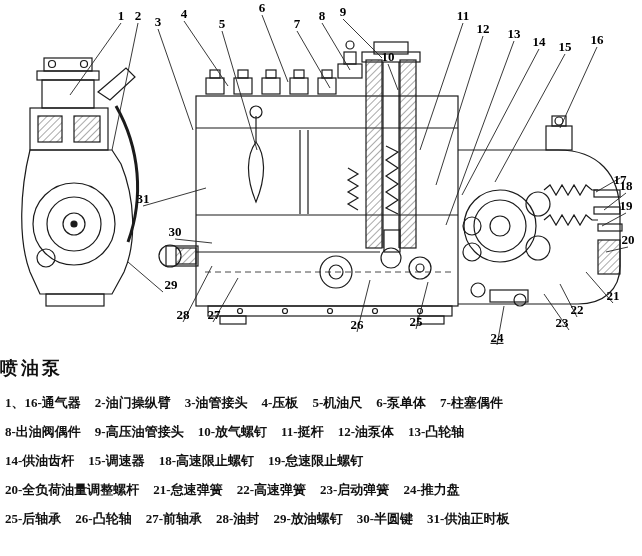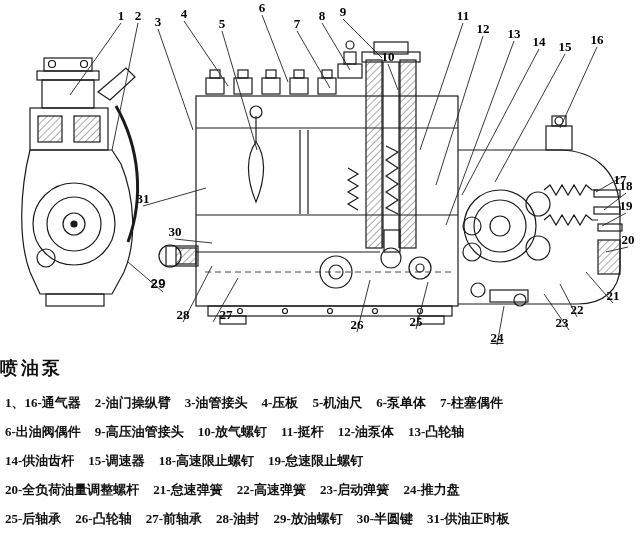--- a/index.html
+++ b/index.html
@@ -198,42 +198,42 @@
         <span class="callout" style="left: 620px; top: 171px; margin-top: 9px;">17</span>
         <span class="callout" style="left: 626px; top: 186px;">18</span>
         <span class="callout" style="left: 626px; top: 206px;">19</span>
         <span class="callout" style="left: 628px; top: 240px;">20</span>
         <span class="callout" style="left: 613px; top: 296px;">21</span>
         <span class="callout" style="left: 577px; top: 310px;">22</span>
         <span class="callout" style="left: 562px; top: 323px;">23</span>
         <span class="callout" style="left: 497px; top: 338px; text-decoration: underline;">24</span>
         <span class="callout" style="left: 416px; top: 322px;">25</span>
         <span class="callout" style="left: 357px; top: 325px;">26</span>
-        <span class="callout" style="left: 226px; top: 315px;">27</span>
+        <span class="callout" style="left: 214px; top: 315px;">27</span>
         <span class="callout" style="left: 183px; top: 315px;">28</span>
-        <span class="callout" style="left: 158px; top: 285px; font-family: Liberation Mono, monospace;">29</span>
+        <span class="callout" style="left: 171px; top: 285px;">29</span>
         <span class="callout" style="left: 175px; top: 232px;">30</span>
         <span class="callout" style="left: 143px; top: 199px;">31</span>
       </div>
   </div>
 
   <div class="title">喷油泵</div>
 
   <div id="legend">
       <div class="legend-row">
         <span class="legend-item">1、16-通气器</span>
         <span class="legend-item">2-油门操纵臂</span>
         <span class="legend-item">3-油管接头</span>
         <span class="legend-item">4-压板</span>
         <span class="legend-item">5-机油尺</span>
         <span class="legend-item">6-泵单体</span>
         <span class="legend-item">7-柱塞偶件</span>
       </div>
       <div class="legend-row">
-        <span class="legend-item">6-出油阀偶件</span>
+        <span class="legend-item">8-出油阀偶件</span>
         <span class="legend-item">9-高压油管接头</span>
         <span class="legend-item">10-放气螺钉</span>
         <span class="legend-item">11-挺杆</span>
         <span class="legend-item">12-油泵体</span>
         <span class="legend-item">13-凸轮轴</span>
       </div>
       <div class="legend-row">
         <span class="legend-item">14-供油齿杆</span>
         <span class="legend-item">15-调速器</span>
         <span class="legend-item">18-高速限止螺钉</span>

